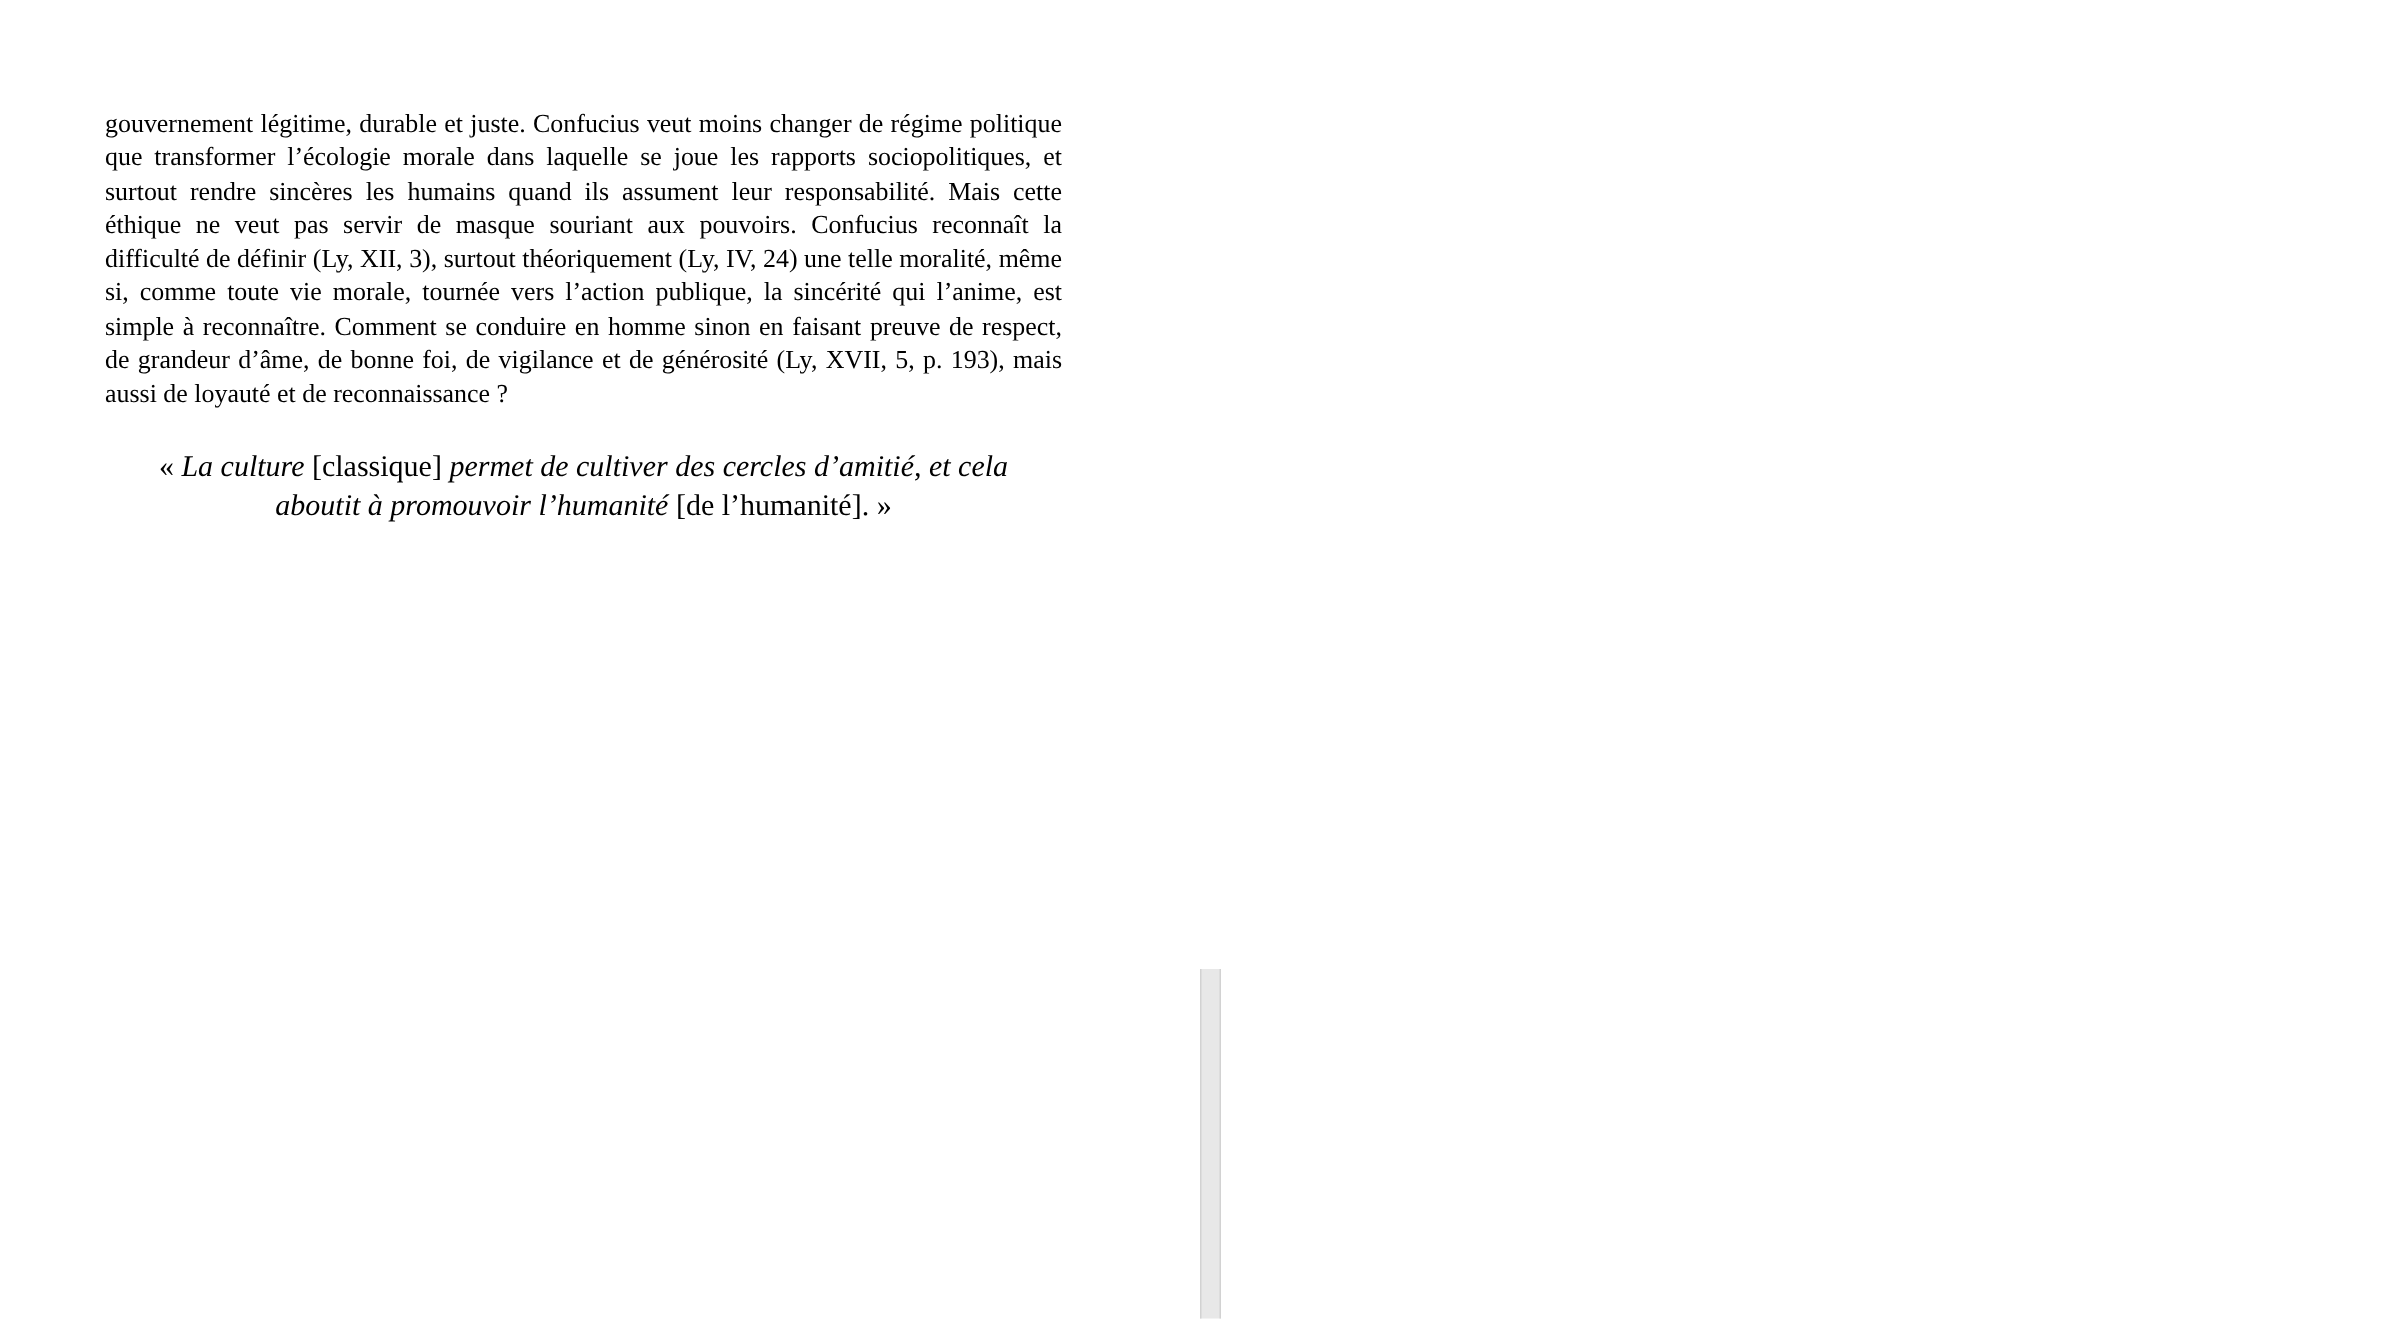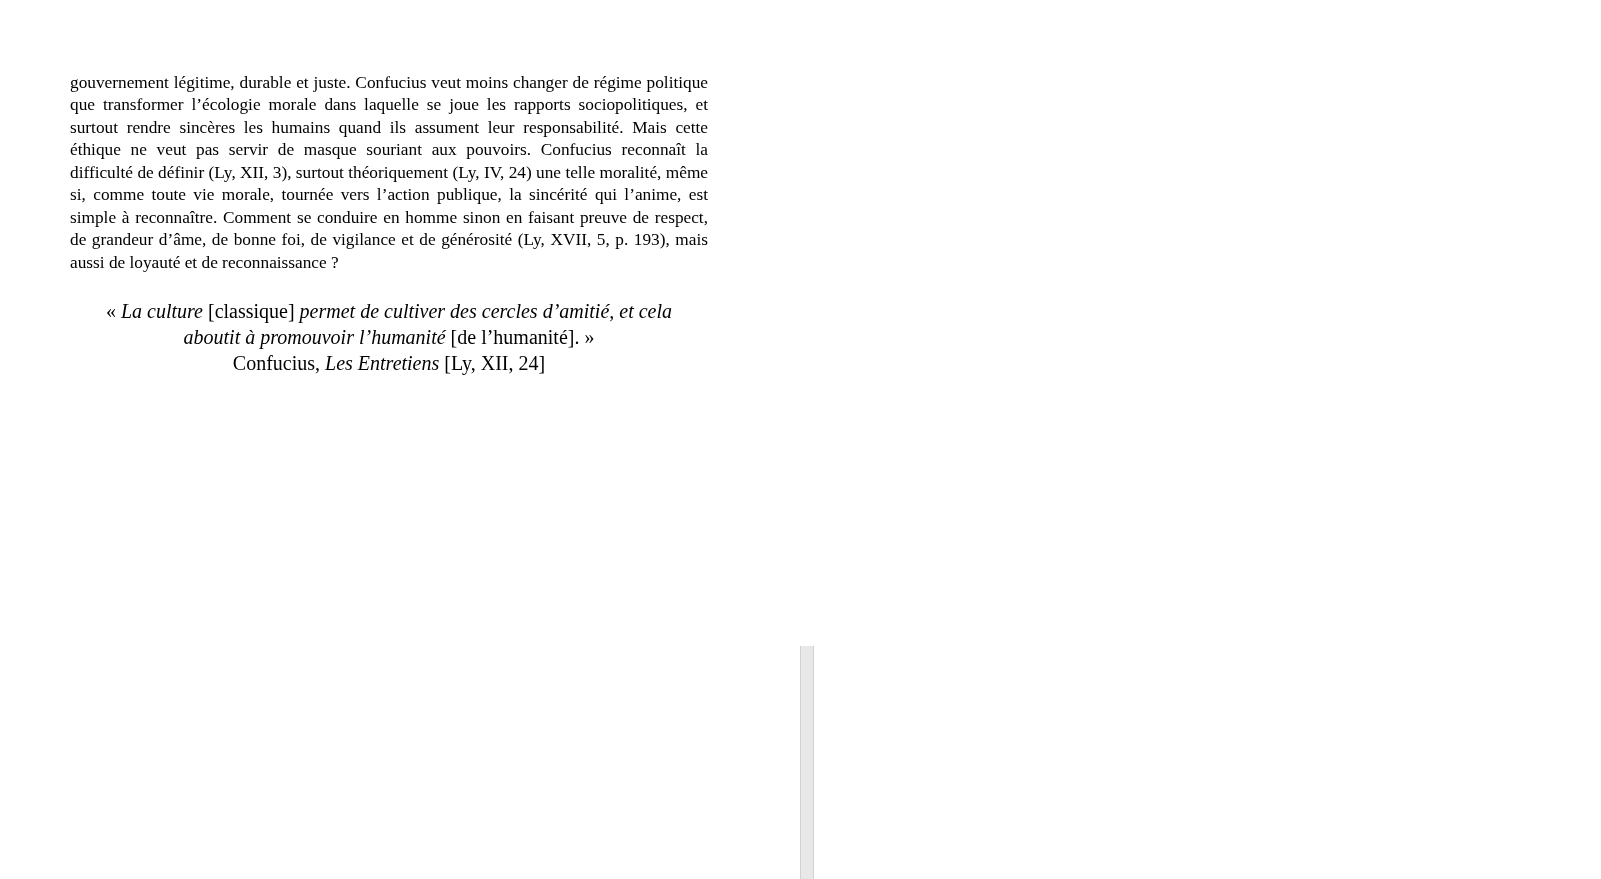--- a/index.html
+++ b/index.html
@@ -74,21 +74,20 @@
 </head>
 <body>
 
 <div class="spread">
 
   <div class="page page-left">
     <div class="content-left">
       <p class="body-par">gouvernement légitime, durable et juste. Confucius veut moins changer de régime politique que transformer l’écologie morale dans laquelle se joue les rapports sociopolitiques, et surtout rendre sincères les humains quand ils assument leur responsabilité. Mais cette éthique ne veut pas servir de masque souriant aux pouvoirs. Confucius reconnaît la difficulté de définir (Ly, XII, 3), surtout théoriquement (Ly, IV, 24) une telle moralité, même si, comme toute vie morale, tournée vers l’action publique, la sincérité qui l’anime, est simple à reconnaître. Comment se conduire en homme sinon en faisant preuve de respect, de grandeur d’âme, de bonne foi, de vigilance et de générosité (Ly, XVII, 5, p. 193), mais aussi de loyauté et de reconnaissance ?</p>
       <div class="quote-block">
         <span class="quote-line">«&nbsp;<i>La culture</i> [classique] <i>permet de cultiver des cercles d’amitié, et cela aboutit à promouvoir l’humanité</i> [de l’humanité].&nbsp;»</span>
-        <span class="quote-line">Confucius, <i>Les Entretiens</i> [Ly, XII, 24]</span>
       </div>
     </div>
   </div>
 
   <div class="gutter"></div>
 
   <div class="page page-right">
     
   </div>
 

